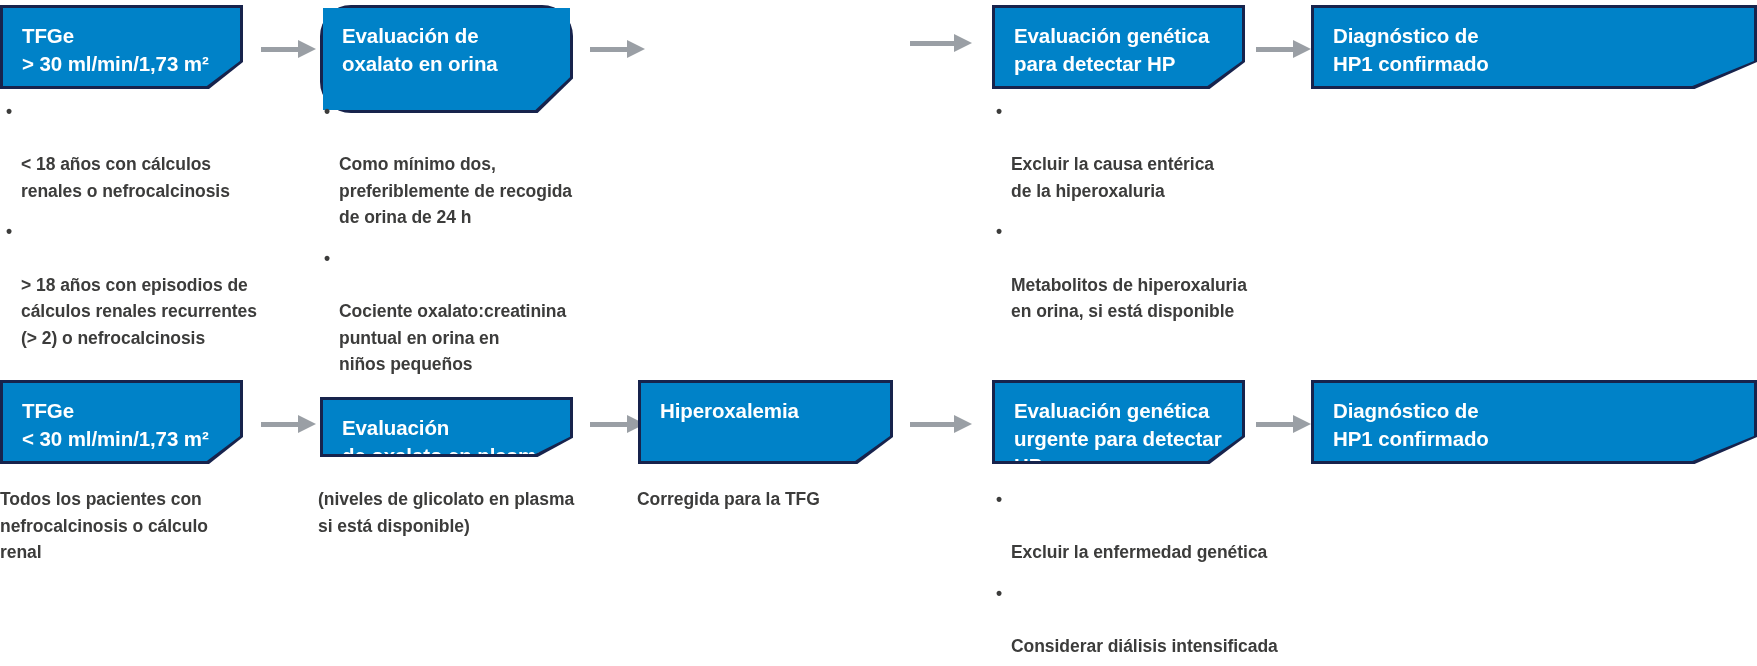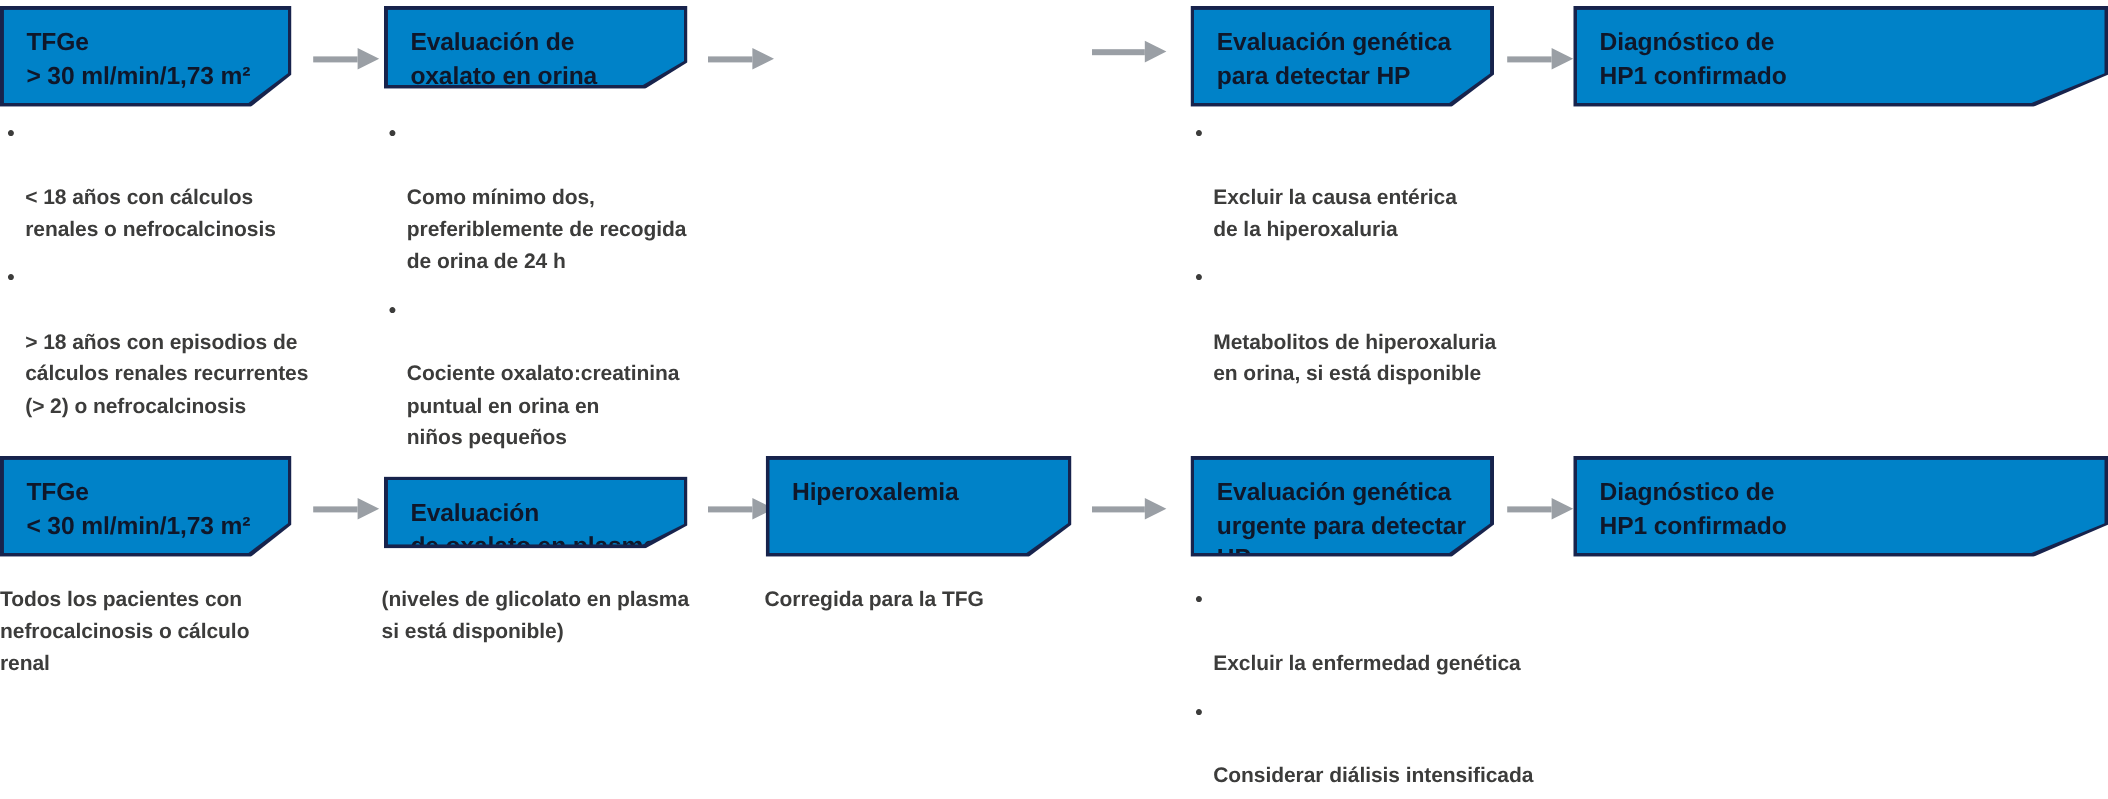--- a/index.html
+++ b/index.html
@@ -22,21 +22,21 @@
     width: 1757px;
   }
   .row-top  { top: 0px;   height: 330px; }
   .row-bot  { top: 370px; height: 296px; }
 
   
   .node {
     position: absolute;
     box-sizing: border-box;
     background: #0082c8;
-    color: #0f172a;
+    color: #ffffff;
     font-weight: bold;
     font-size: 20.5px;
     line-height: 1.35;
     letter-spacing: -0.1px;
     padding: 14px 18px 14px 19px;
     
     clip-path: polygon(0 0, 100% 0, 100% 68%, 86% 100%, 0 100%);
     display: flex;
     align-items: flex-start;
     filter: drop-shadow(0 0 0 transparent);
@@ -124,21 +124,21 @@
       <span class="node-text">TFGe
 &gt; 30 ml/min/1,73 m²</span>
     </div>
   </div>
 
   <div class="arrow" style="left:261px; top:40px; width:55px;">
     <div class="shaft"></div>
     <div class="head"></div>
   </div>
 
-  <div class="node-wrap" style="left:320px; top:5px; width:253px; height:69px;">
+  <div class="node-wrap" style="left:320px; top:5px; width:253px; height:108px;border-radius:31px;">
     <div class="node">
       <span class="node-text">Evaluación de
 oxalato en orina</span>
     </div>
   </div>
 
   <div class="arrow" style="left:590px; top:40px; width:55px;">
     <div class="shaft"></div>
     <div class="head"></div>
   </div>

